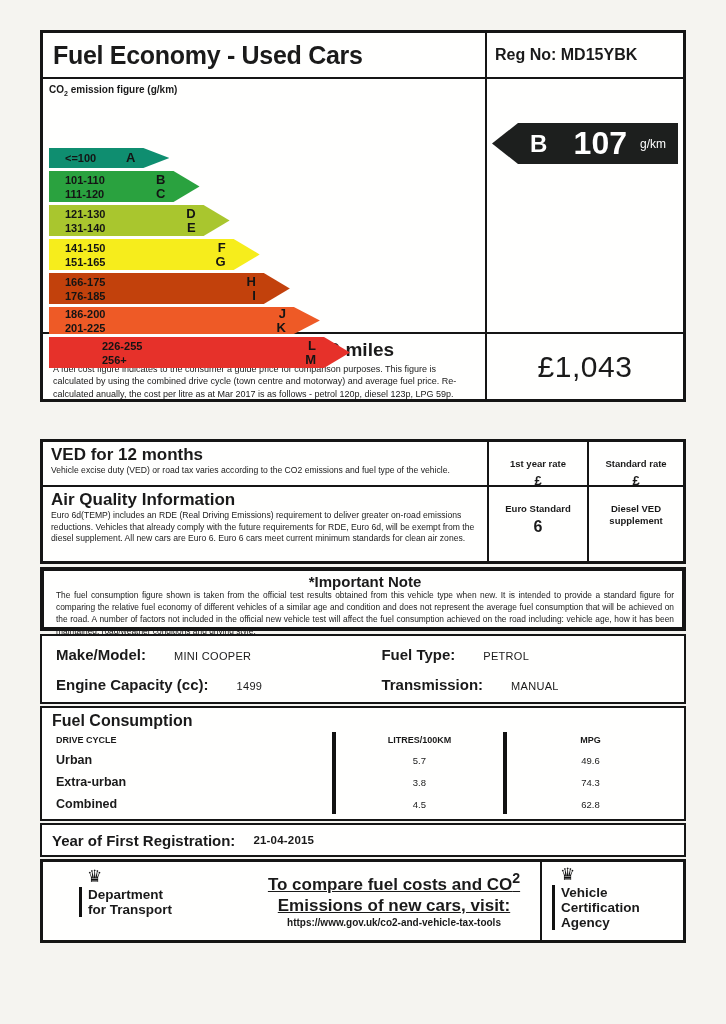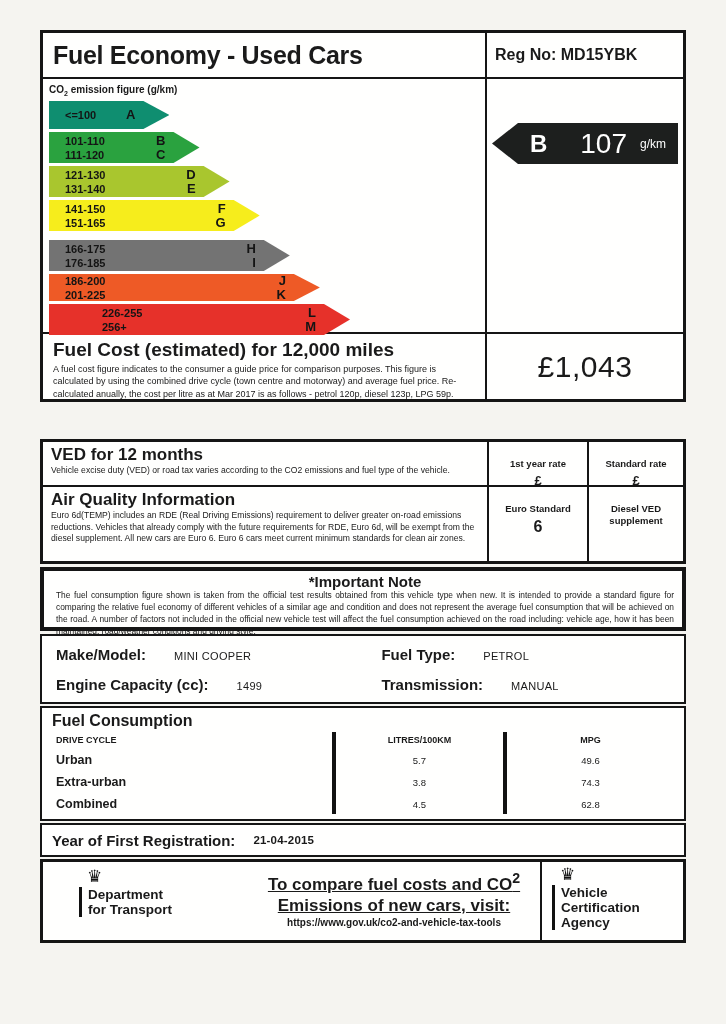--- a/index.html
+++ b/index.html
@@ -39,38 +39,38 @@
     clip-path: polygon(0 0, calc(100% - 26px) 0, 100% 50%, calc(100% - 26px) 100%, 0 100%);
     display: flex; flex-direction: column; justify-content: center;
     color: #141414;
   }
   .band-row {
     display: flex; justify-content: space-between; align-items: center;
     padding: 0 34px 0 16px; line-height: 14px;
   }
   .band .range { font-size: 11px; font-weight: bold; }
   .band .letter { font-size: 13px; font-weight: bold; }
-  .band-1 { width: 28%; height: 28px; }
+  .band-1 { width: 28%; height: 20px; margin-top: 47px; }
   .band-2 { width: 35%; height: 31px; }
   .band-3 { width: 42%; height: 31px; }
   .band-4 { width: 49%; height: 31px; }
   .band-5 { width: 56%; height: 31px; }
   .band-6 { width: 63%; height: 27px; }
   .band-7 { width: 70%; height: 31px; }
 
   .chart-right { position: relative; }
   .rating-arrow {
     position: absolute; top: 44px; left: 5px;
     width: 186px; height: 41px;
     clip-path: polygon(0 50%, 26px 0, 100% 0, 100% 100%, 26px 100%);
     color: #fff;
     display: flex; align-items: center;
   }
   .rating-letter { font-size: 24px; font-weight: bold; margin-left: 38px; }
-  .rating-value { margin-left: auto; margin-right: 10px; font-size: 28px; font-weight: normal; }
+  .rating-value { margin-left: auto; margin-right: 10px; font-size: 32px; font-weight: bold; }
   .rating-unit { font-size: 12px; font-weight: normal; margin-left: 3px; }
 
   
   .cost-left { padding: 5px 10px 0 10px; }
   .cost-left h2 { font-size: 19px; font-weight: bold; margin-bottom: 2px; }
   .cost-left p { font-size: 9px; line-height: 1.38; }
   .cost-right { display: flex; align-items: center; justify-content: center; font-size: 30px; letter-spacing: 0.5px; }
 
   
   .box2 {
@@ -184,21 +184,21 @@
         <div class="band band-4" style="background-color: rgb(246, 237, 28);">
           <div class="band-row">
             <span class="range">141-150</span>
             <span class="letter">F</span>
           </div>
           <div class="band-row">
             <span class="range">151-165</span>
             <span class="letter">G</span>
           </div>
         </div>
-        <div class="band band-5" style="background-color: #737373; margin-top: 6px;">
+        <div class="band band-5" style="background-color: #c2410c;">
           <div class="band-row">
             <span class="range">166-175</span>
             <span class="letter">H</span>
           </div>
           <div class="band-row">
             <span class="range">176-185</span>
             <span class="letter">I</span>
           </div>
         </div>
         <div class="band band-6" style="background-color: rgb(238, 90, 38);">

